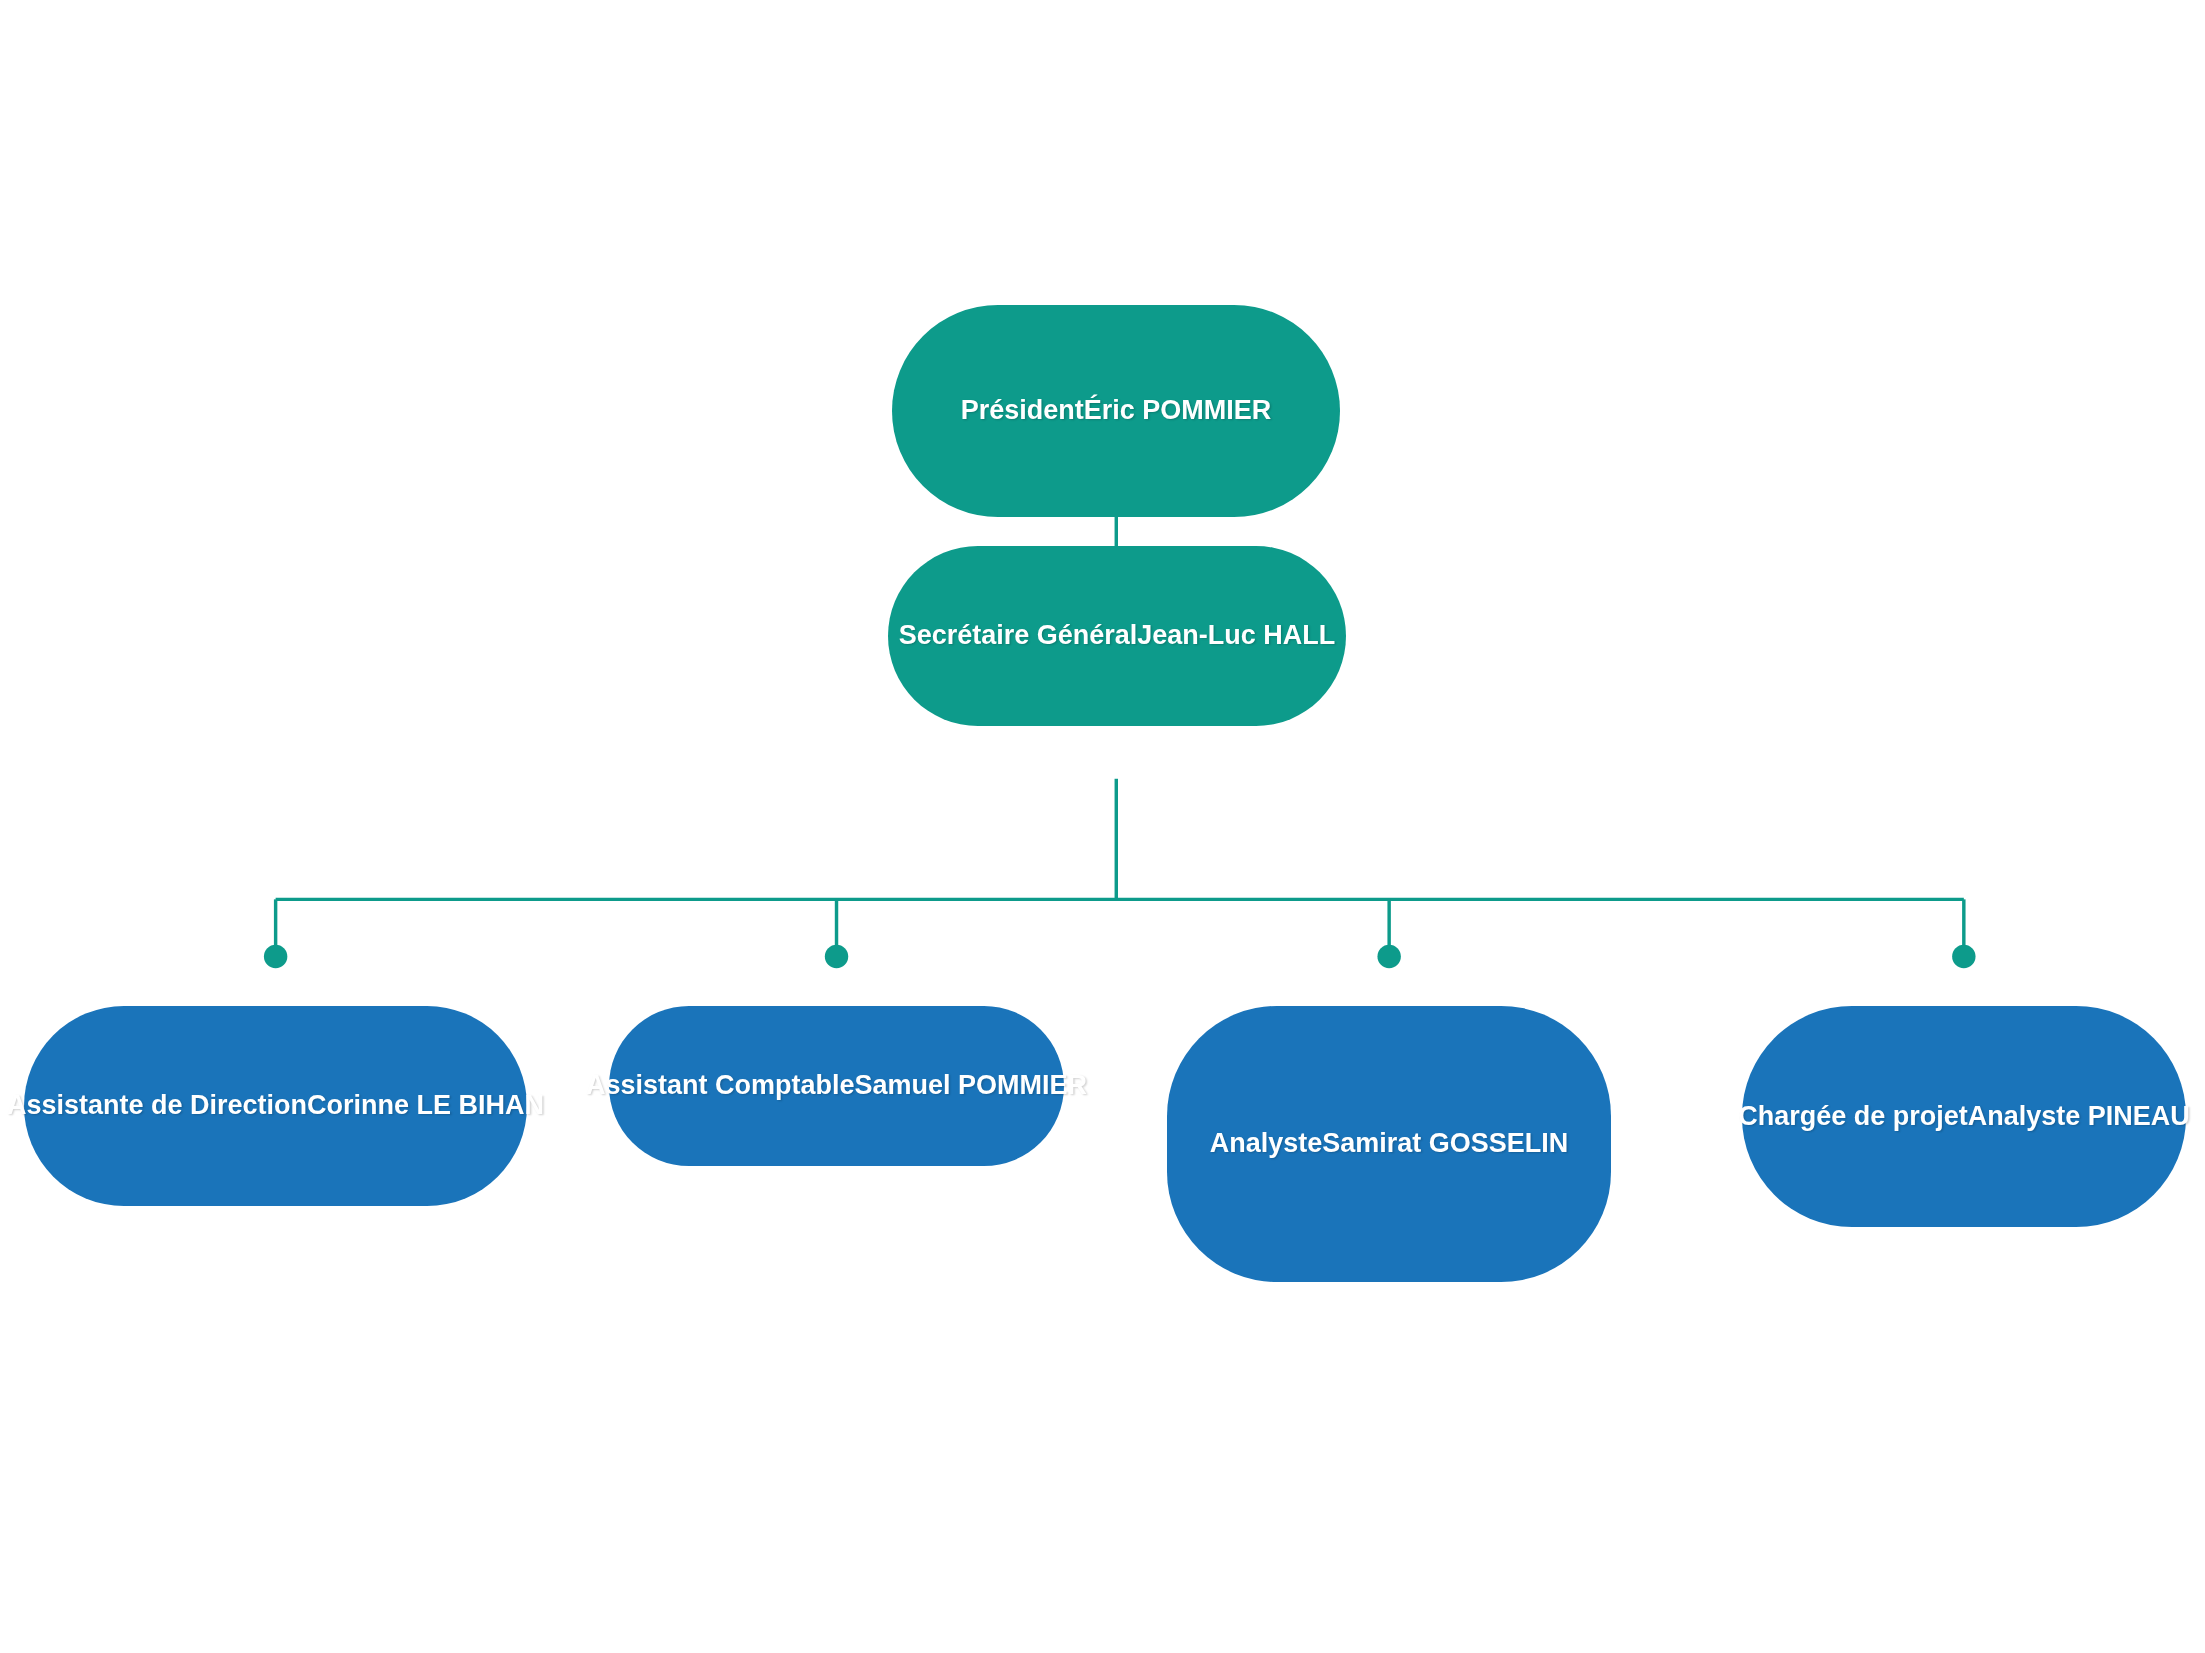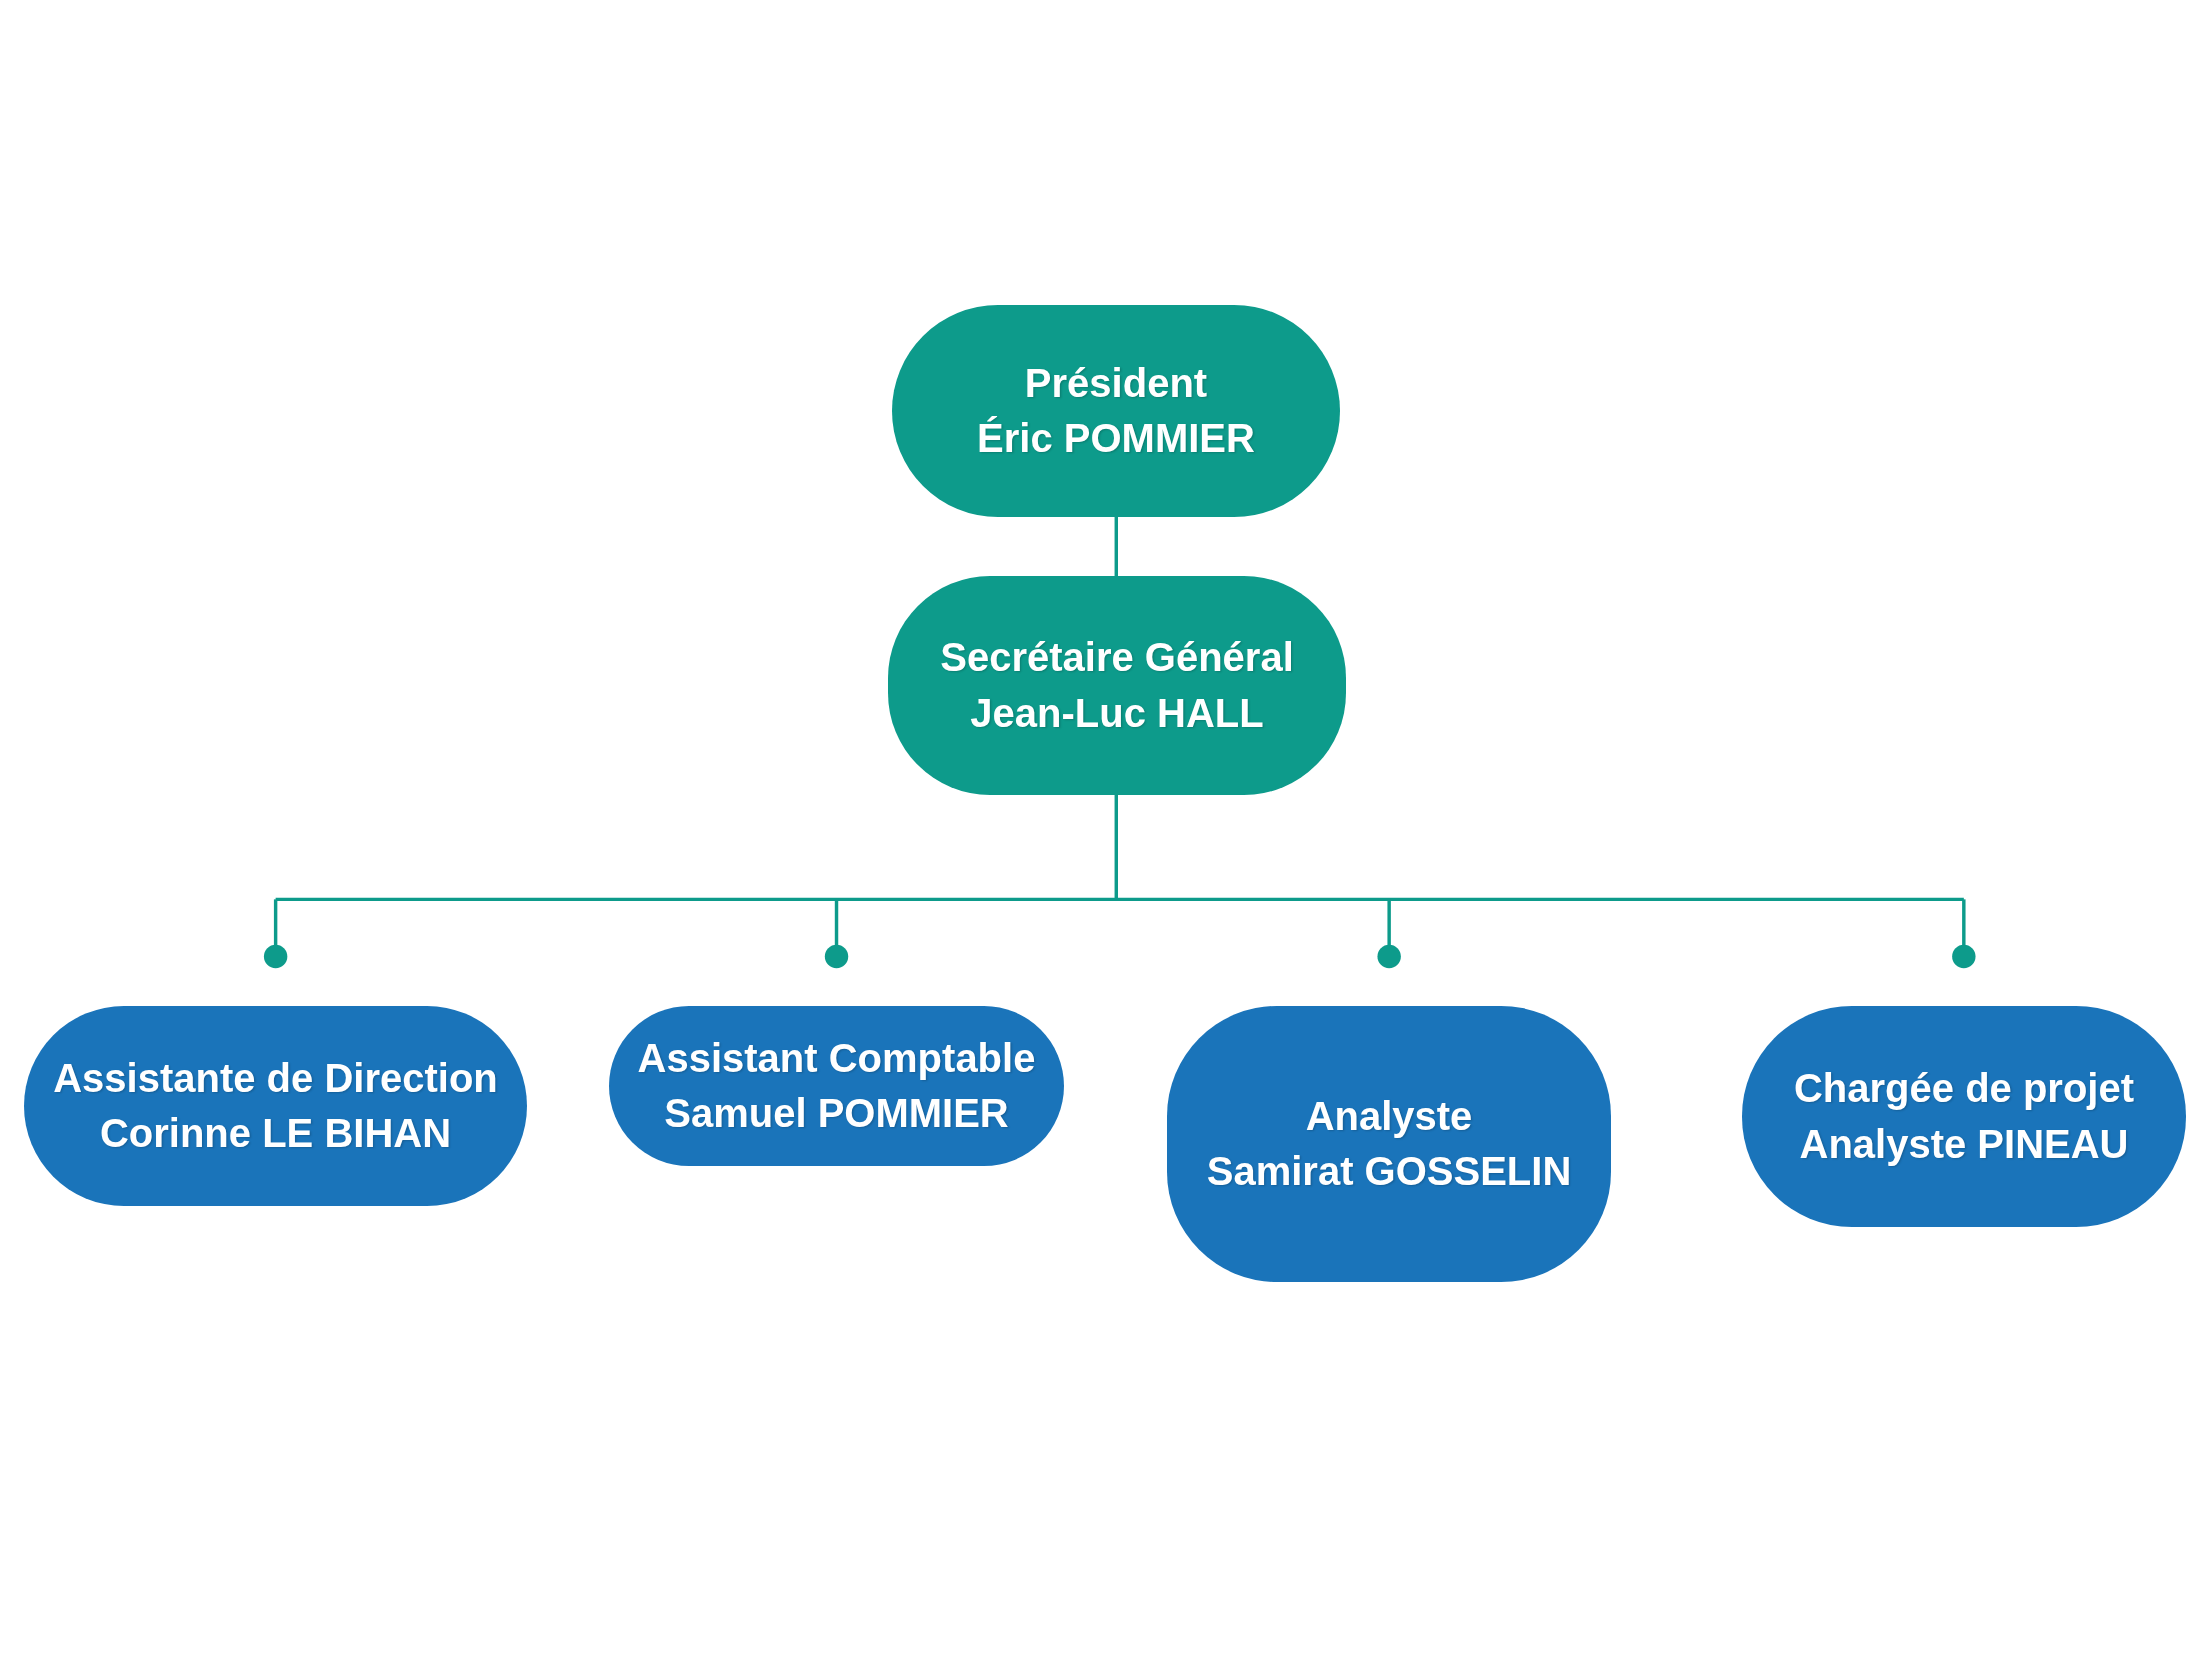--- a/index.html
+++ b/index.html
@@ -25,27 +25,26 @@
   .connector{
     stroke:var(--teal);
     stroke-width:5;
   }
   .junction-dot{
     fill:var(--teal);
   }
   .pill{
     position:absolute;
     display:flex;
-    flex-direction:column;
     align-items:center;
     justify-content:center;
     text-align:center;
     color:var(--text);
     font-weight:700;
-    font-size:40px;
+    font-size:27px;
     line-height:1.38;
     text-shadow:1.4px 1.4px 2.1px rgba(0,0,0,0.18);
     white-space:nowrap;
   }
   .pill.teal{ background:var(--teal); }
   .pill.blue{ background:var(--blue); }
   .pill span{ display:block; }
 </style>
 </head>
 <body>
@@ -69,21 +68,21 @@
     <circle class="junction-dot" cx="1214" cy="1388" r="17"></circle>
     <circle class="junction-dot" cx="2016" cy="1388" r="17"></circle>
     <circle class="junction-dot" cx="2850" cy="1388" r="17"></circle>
   </svg>
 
   <div class="pill teal" style="left:892px;top:305px;width:448px;height:212px;border-radius:106px;">
     <span>Président</span>
     <span>Éric POMMIER</span>
   </div>
 
-  <div class="pill teal" style="left:888px;top:576px;width:458px;height:219px;border-radius:102px;text-align:center;">
+  <div class="pill teal" style="left:888px;top:546px;width:458px;height:180px;border-radius:102px;text-align:center;">
     <span>Secrétaire Général</span>
     <span>Jean-Luc HALL</span>
   </div>
 
   <div class="pill blue" style="left:24px;top:1006px;width:503px;height:200px;border-radius:110px;">
     <span>Assistante de Direction</span>
     <span>Corinne LE BIHAN</span>
   </div>
 
   <div class="pill blue" style="left:609px;top:1006px;width:455px;height:160px;border-radius:110px;">

